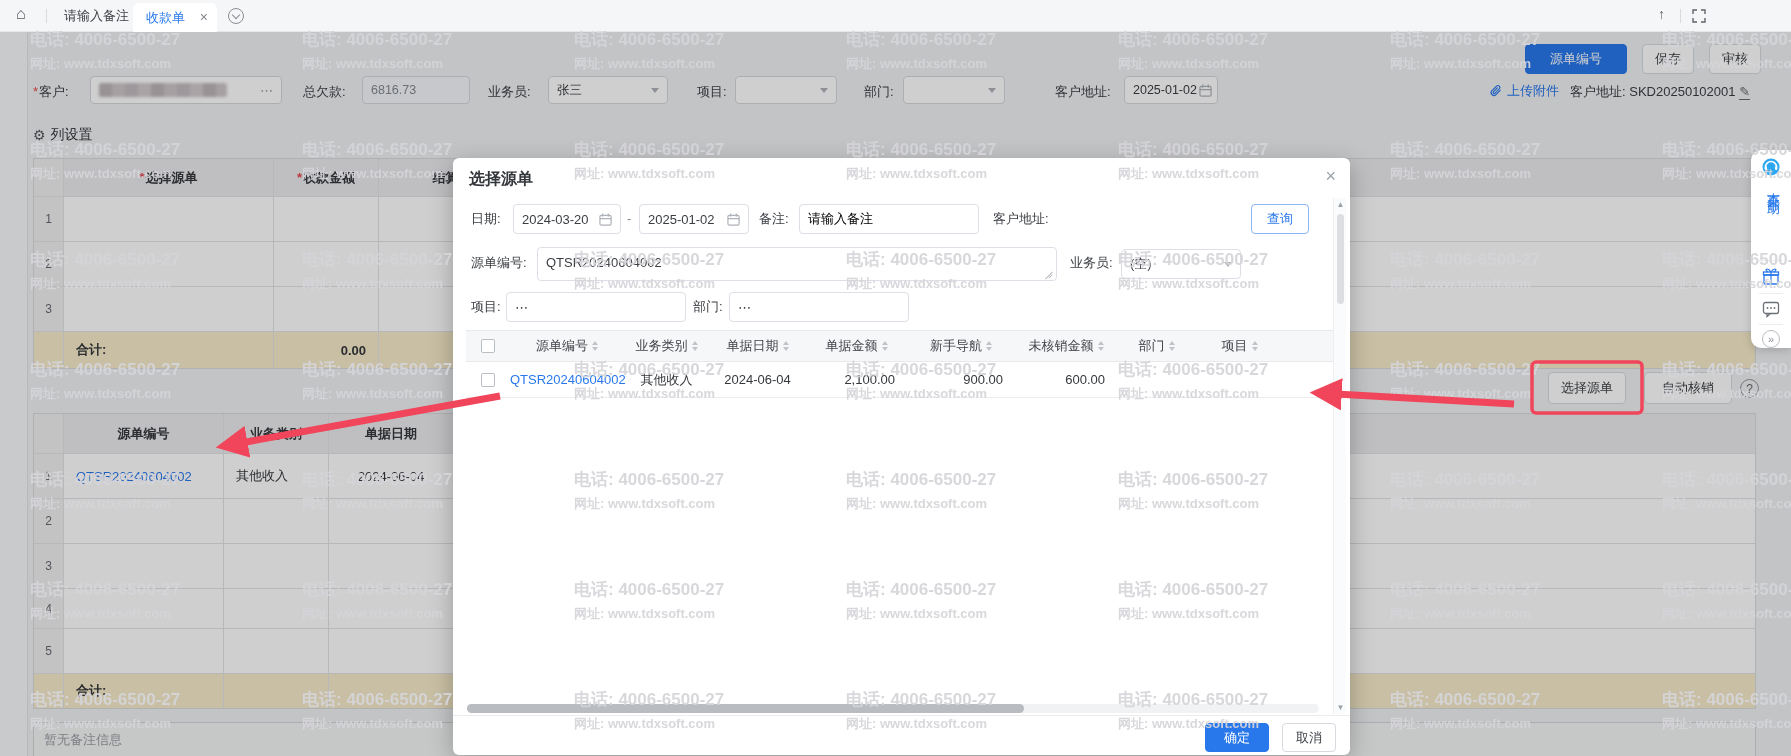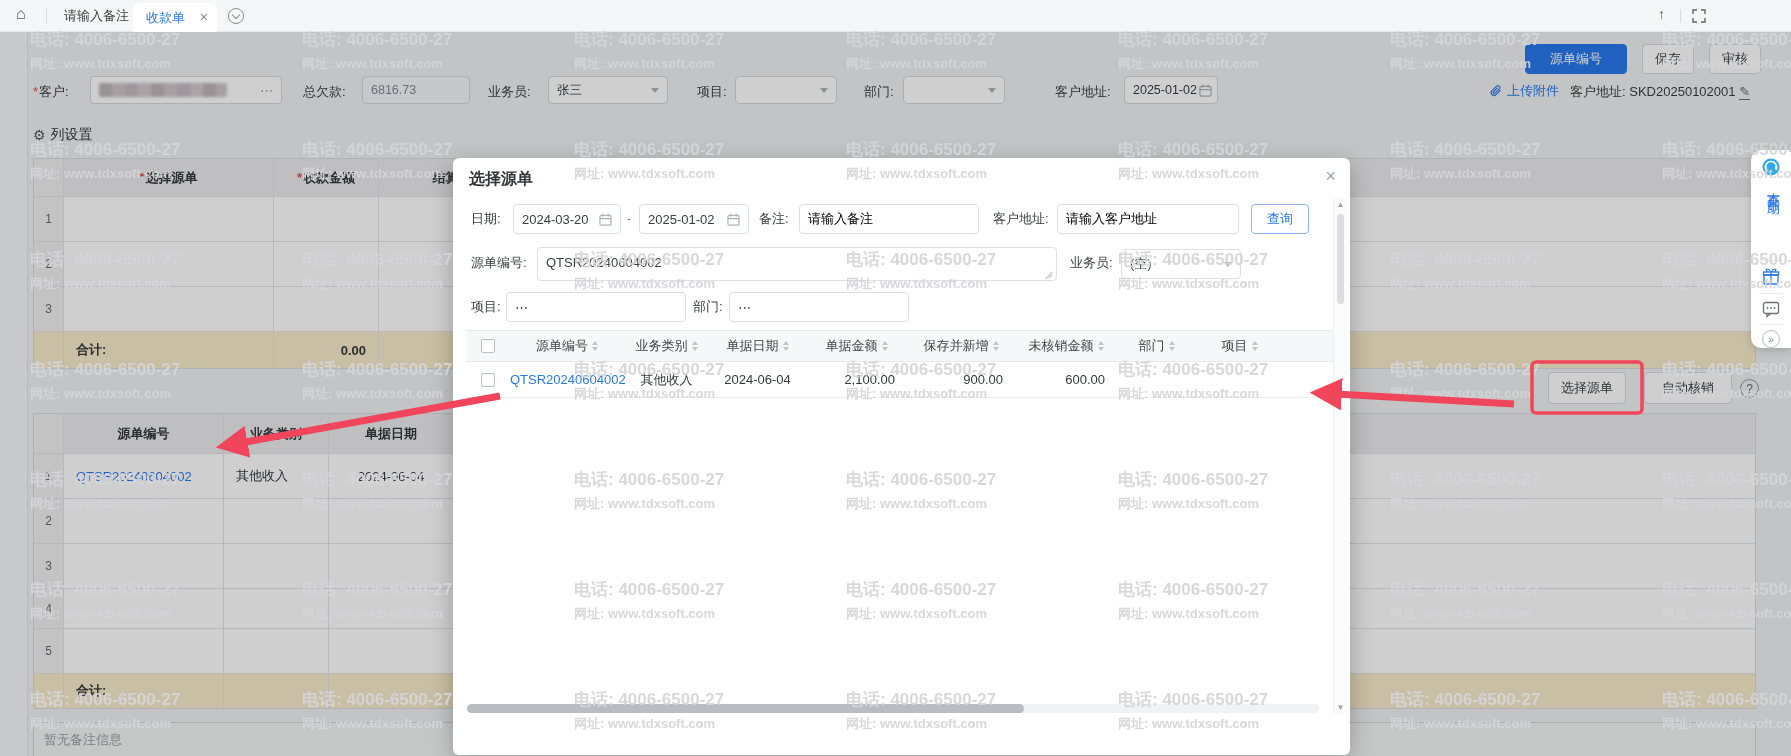--- a/index.html
+++ b/index.html
@@ -320,23 +320,20 @@
       <svg class="cal" width="13" height="13" viewBox="0 0 14 14">
         <rect x="1" y="2.5" width="12" height="10.5" rx="1.5" fill="none" stroke="#aeb2b8" stroke-width="1.3"></rect>
         <path d="M4 0.5v3.5 M10 0.5v3.5 M1 6h12" stroke="#aeb2b8" stroke-width="1.3" fill="none"></path>
       </svg>
     </div>
     <div class="m-lbl" style="left:306px; top:46px">备注:</div>
     <div class="m-inp" style="left:346px; top:46px; width:180px">
       <span class="ph">请输入备注</span>
     </div>
     <div class="m-lbl" style="left:540px; top:46px">客户地址:</div>
-    <div class="m-inp" style="left:604px; top:46px; width:182px">
-      <span class="ph">请输入客户地址</span>
-    </div>
     <button class="q-btn" style="left:798px; top:46px">查询</button>
 
     <div class="m-lbl" style="left:18px; top:90px">源单编号:</div>
     <div class="m-textarea" style="left:84px; top:89px; width:520px">
       <span>QTSR20240604002</span>
       <span class="resz"></span>
     </div>
     <div class="m-lbl" style="left:617px; top:90px">业务员:</div>
     <div class="m-inp" style="left:668px; top:91px; width:120px">
       <span>(空)</span>
@@ -379,21 +376,21 @@
             </span>
           </div>
         <div class="mc" style="width:101px">
             <span>单据金额</span>
             <span class="sort">
               <i class="up"></i>
               <i class="dn"></i>
             </span>
           </div>
         <div class="mc" style="width:108px">
-            <span>保存并新增</span>
+            <span>新手导航</span>
             <span class="sort">
               <i class="up"></i>
               <i class="dn"></i>
             </span>
           </div>
         <div class="mc" style="width:102px">
             <span>未核销金额</span>
             <span class="sort">
               <i class="up"></i>
               <i class="dn"></i>
@@ -435,20 +432,24 @@
 
     <div class="hscroll">
         <div class="hthumb"></div>
       </div>
     <div class="vscroll">
       <div class="varrow" style="top:2px">▲</div>
       <div class="vthumb"></div>
       <div class="varrow" style="bottom:2px">▼</div>
     </div>
 
+    <div class="m-footer">
+      <button class="btn btn-primary abs" style="left:752px; top:7px; width:64px; height:29px">确定</button>
+      <button class="btn abs" style="left:829px; top:7px; width:54px; height:29px">取消</button>
+    </div>
   </div>
 
   <div class="help">
     <svg class="abs" style="left:10px; top:7px" width="20" height="20" viewBox="0 0 20 20">
       <circle cx="10" cy="10" r="8.5" fill="#2ea7f2"></circle>
       <path d="M4.5 10a5.5 5.5 0 0 1 11 0" fill="none" stroke="#fff" stroke-width="1.6"></path>
       <rect x="3.6" y="9.2" width="2.4" height="3.8" rx="1.2" fill="#fff"></rect>
       <rect x="14" y="9.2" width="2.4" height="3.8" rx="1.2" fill="#fff"></rect>
     </svg>
     <div class="help-label">本页帮助</div>

